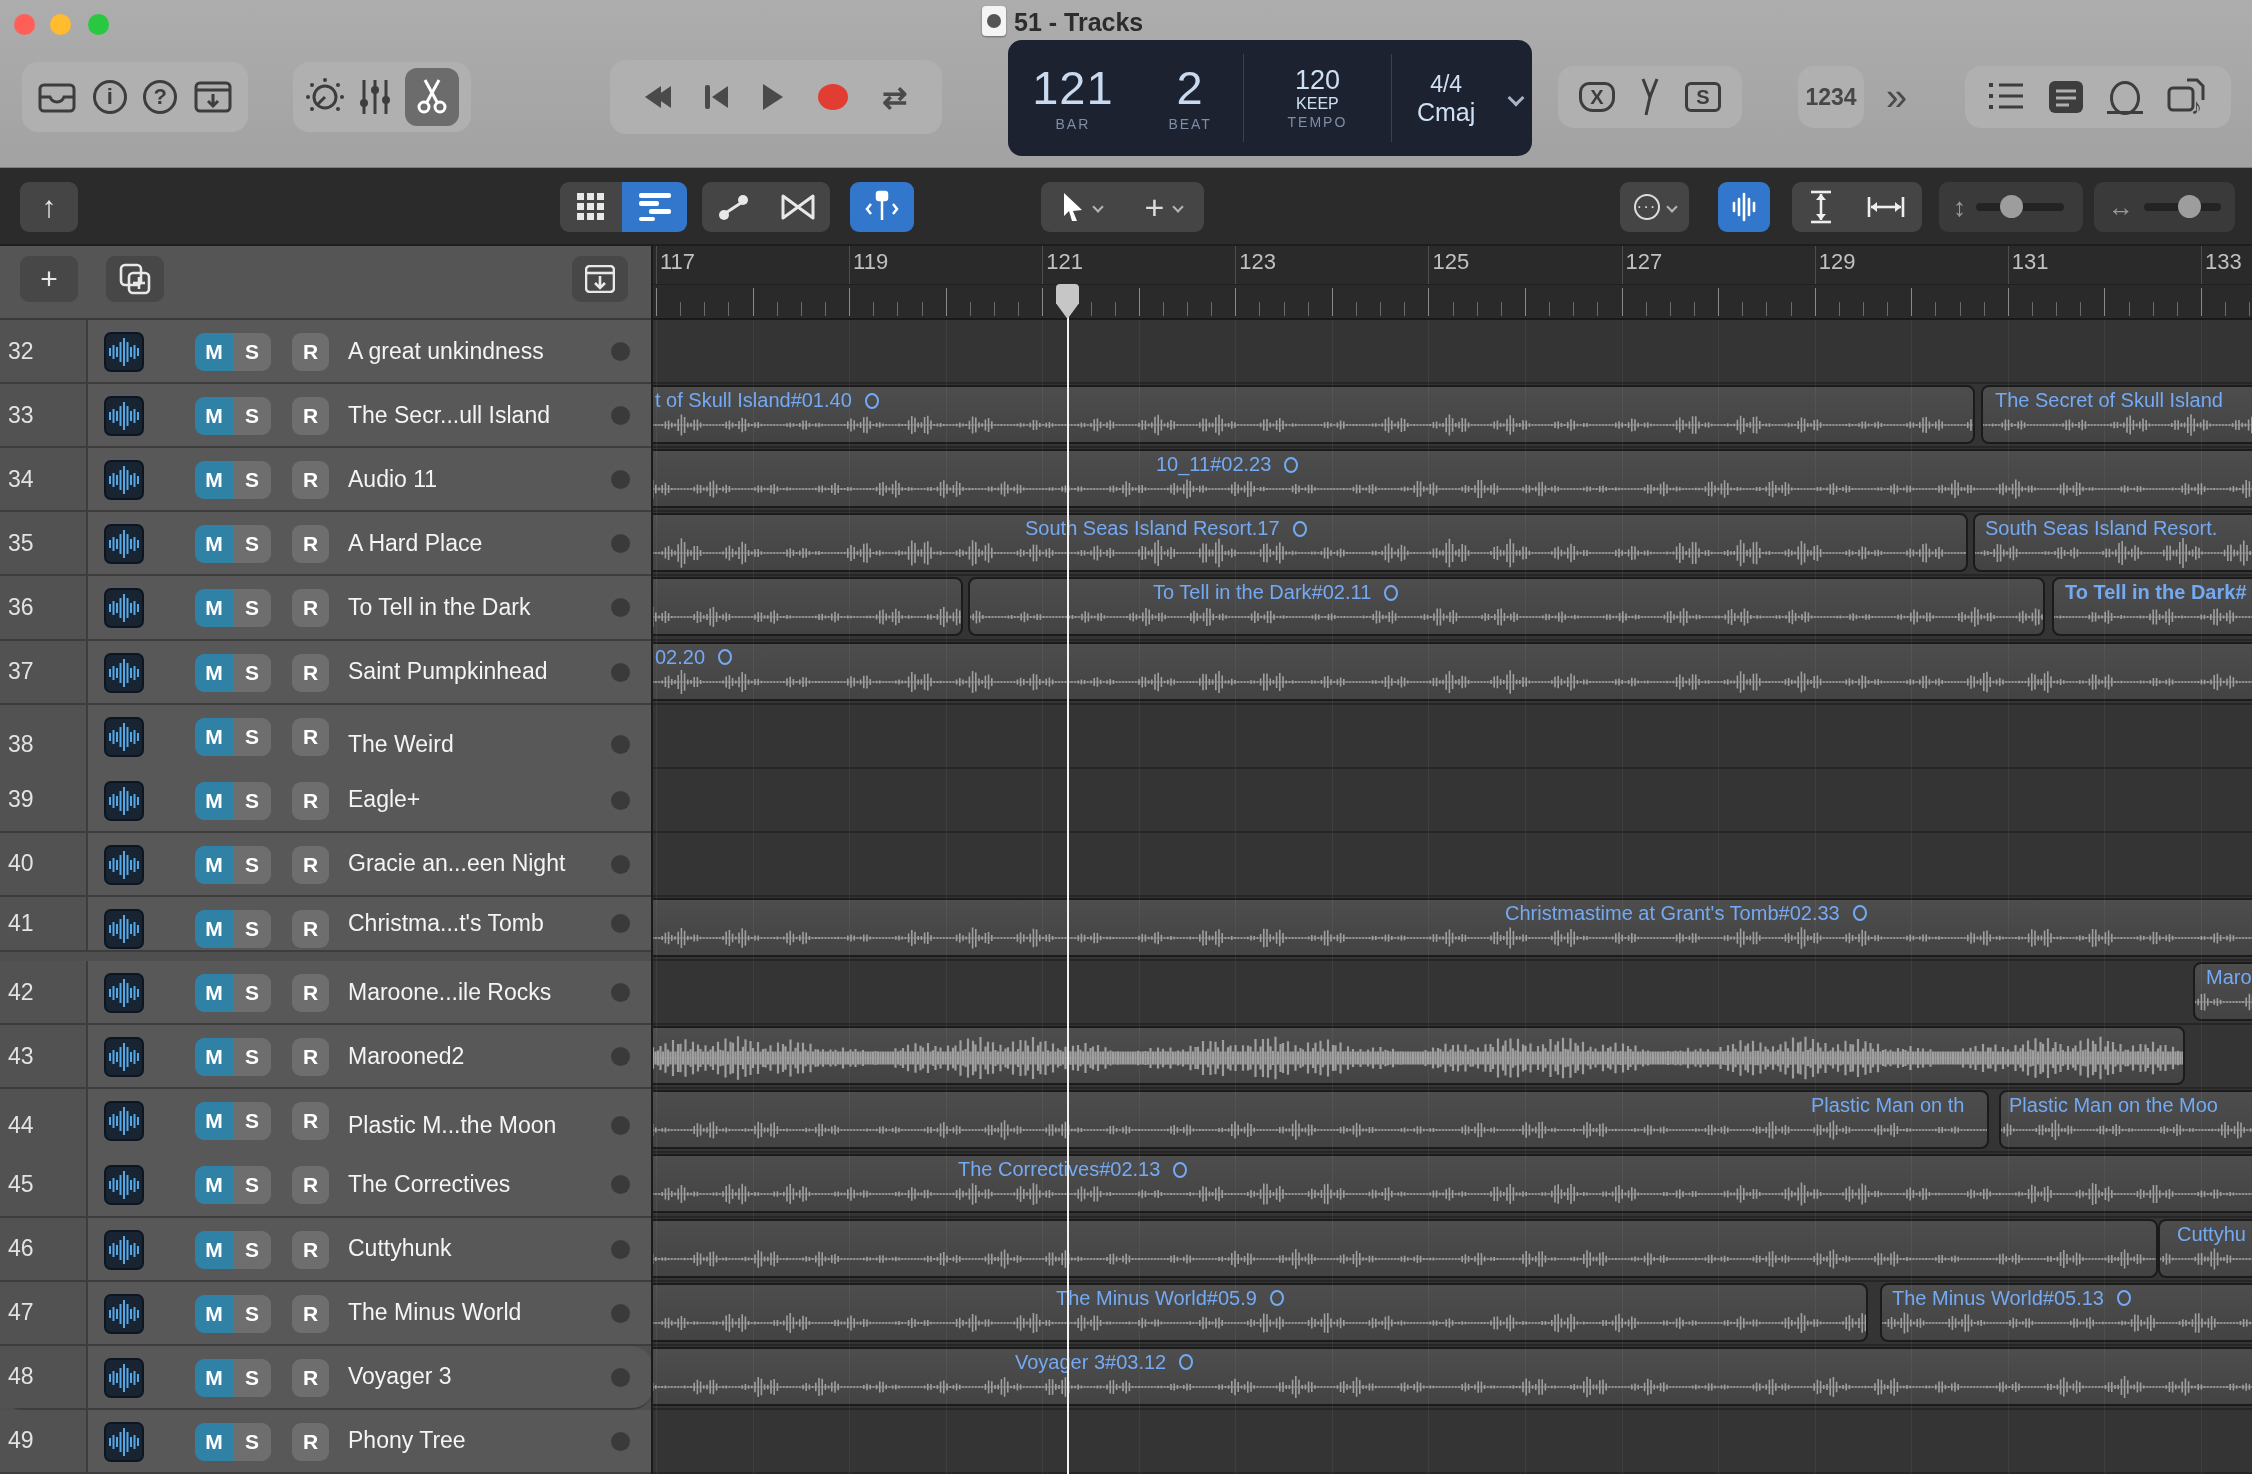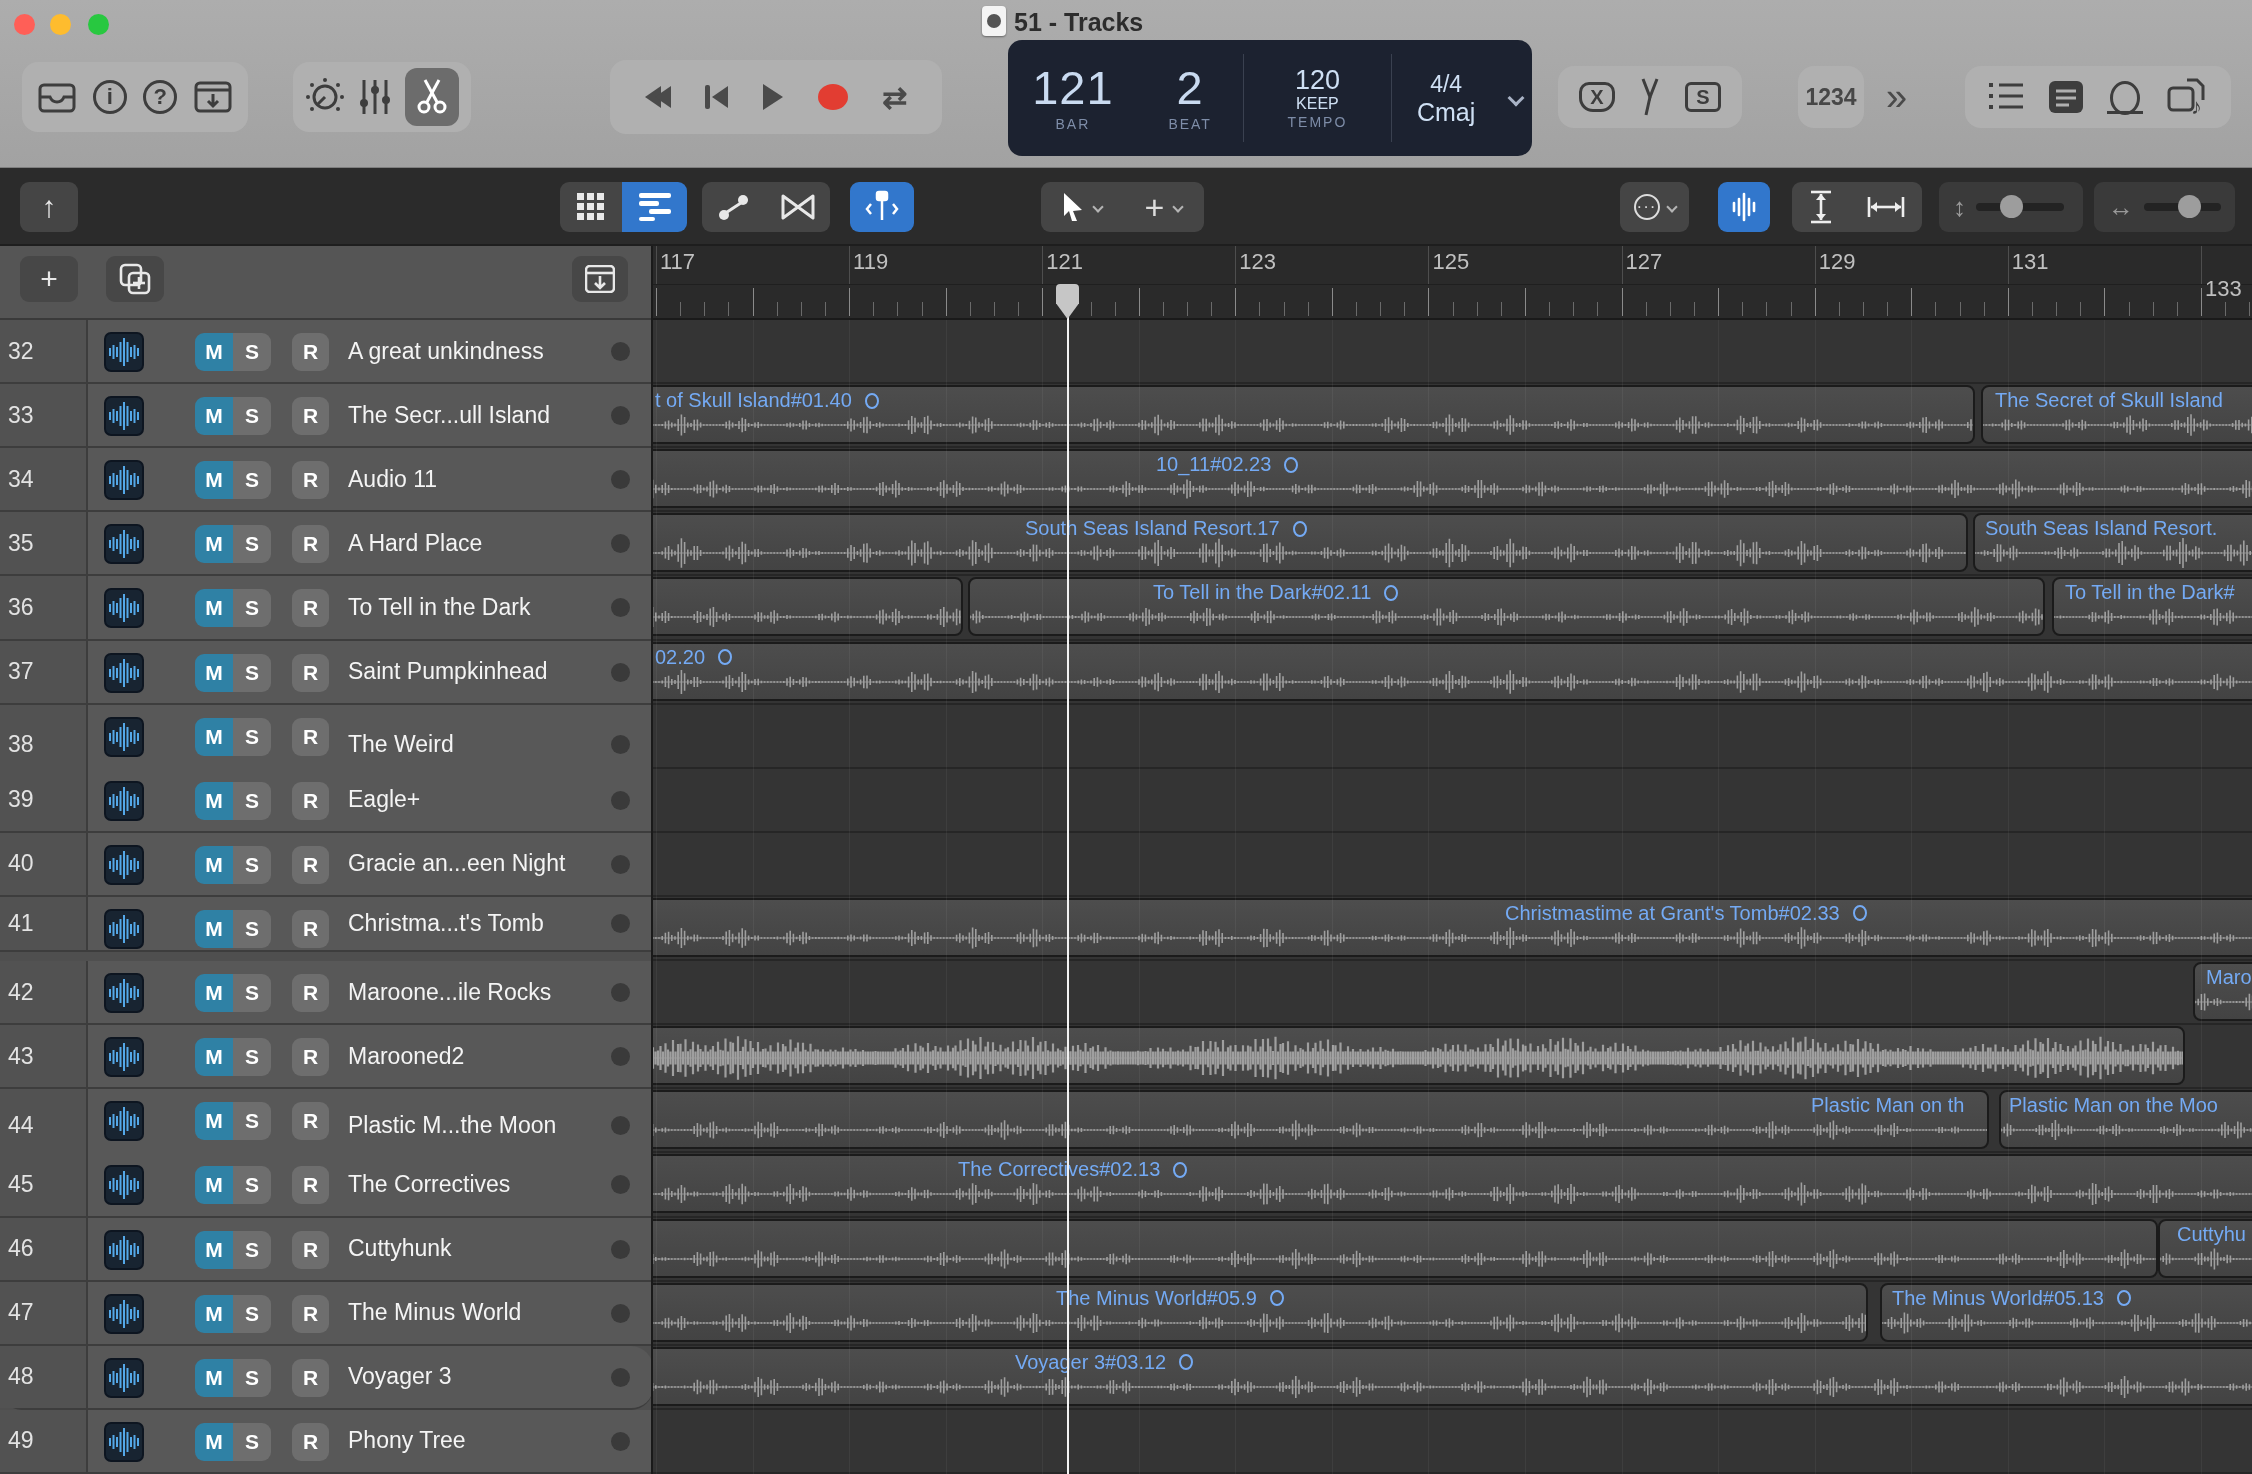--- a/index.html
+++ b/index.html
@@ -425,21 +425,21 @@
     <span class="bar-num" style="left: 586.36px;">123</span>
     <span class="bar-sep" style="left: 582.36px;"></span>
     <span class="bar-num" style="left: 779.48px;">125</span>
     <span class="bar-sep" style="left: 775.48px;"></span>
     <span class="bar-num" style="left: 972.6px;">127</span>
     <span class="bar-sep" style="left: 968.6px;"></span>
     <span class="bar-num" style="left: 1165.72px;">129</span>
     <span class="bar-sep" style="left: 1161.72px;"></span>
     <span class="bar-num" style="left: 1358.84px;">131</span>
     <span class="bar-sep" style="left: 1354.84px;"></span>
-    <span class="bar-num" style="left: 1551.96px; margin-top: 27px;">133</span>
+    <span class="bar-num" style="left: 1551.96px;">133</span>
     <span class="bar-sep" style="left: 1547.96px;"></span>
   </div>
 
 <div id="track-headers">
     <div class="trow" style="top: 0px; height: 64.11px;">
       <div class="tnum">32</div>
       <div class="wicon"><svg width="36" height="36" viewBox="0 0 36 36">
           <line x1="4" y1="14" x2="4" y2="22" stroke="#54a8e8" stroke-width="2"></line>
           <line x1="7.5" y1="11" x2="7.5" y2="25" stroke="#54a8e8" stroke-width="2"></line>
           <line x1="11" y1="13" x2="11" y2="23" stroke="#54a8e8" stroke-width="2"></line>
@@ -888,21 +888,21 @@
       <span class="rlabel" style="left: 500px;">
         <span>To Tell in the Dark#02.11</span>
         <span class="rcirc"></span>
       </span>
       <div class="region" style="left: 1399px; width: 213px;">
         <div style="position: absolute; left: 0px; right: 0px; bottom: 2px; height: 30px;"><svg width="213" height="30" viewBox="0 0 213 30">
             <line x1="0" y1="15" x2="213" y2="15" stroke="#8d8d8d" stroke-width="1.2"></line>
             <path d="M0.0,14.2V15.8M3.2,14.2V15.8M6.4,13.6V16.4M9.6,14.1V15.9M12.8,14.2V15.8M16.0,14.2V15.8M19.2,14.2V15.8M22.4,14.2V15.8M25.6,14.2V15.8M28.8,14.2V15.8M32.0,14.2V15.8M35.2,12.7V17.3M38.4,10.1V19.9M41.6,10.5V19.5M44.8,13.3V16.7M48.0,13.4V16.6M51.2,9.8V20.2M54.4,8.2V21.8M57.6,11.1V18.9M60.8,14.1V15.9M64.0,13.9V16.1M67.2,13.0V17.0M70.4,13.8V16.2M73.6,14.2V15.8M76.8,14.2V15.8M80.0,14.2V15.8M83.2,14.2V15.8M86.4,13.4V16.6M89.6,13.7V16.3M92.8,14.2V15.8M96.0,11.7V18.3M99.2,7.4V22.6M102.4,7.4V22.6M105.6,11.9V18.1M108.8,13.2V16.8M112.0,9.2V20.8M115.2,6.7V23.3M118.4,9.9V20.1M121.6,13.7V16.3M124.8,14.1V15.9M128.0,13.5V16.5M131.2,14.1V15.9M134.4,14.2V15.8M137.6,14.2V15.8M140.8,14.2V15.8M144.0,13.9V16.1M147.2,12.5V17.5M150.4,12.8V17.2M153.6,14.1V15.9M156.8,12.0V18.0M160.0,7.3V22.7M163.2,6.6V23.4M166.4,11.1V18.9M169.6,13.6V16.4M172.8,10.7V19.3M176.0,8.2V21.8M179.2,10.4V19.6M182.4,13.8V16.2M185.6,14.2V15.8M188.8,14.2V15.8M192.0,14.2V15.8M195.2,14.2V15.8M198.4,14.2V15.8M201.6,14.2V15.8M204.8,13.9V16.1M208.0,12.4V17.6M211.2,12.7V17.3" stroke="#9f9f9f" stroke-width="1.6"></path>
           </svg></div>
       </div>
-      <span class="rlabel" style="left: 1412px;">
+      <span class="rlabel" style="left: 1412px; font-weight: bold;">
         <span>To Tell in the Dark#</span>
       </span>
     </div>
     <div class="lane" style="top: 320.55px; height: 64.11px;">
       <div class="region" style="left: -12px; width: 1624px;">
         <div style="position: absolute; left: 0px; right: 0px; bottom: 2px; height: 30px;"><svg width="1624" height="30" viewBox="0 0 1624 30">
             <line x1="0" y1="15" x2="1624" y2="15" stroke="#8d8d8d" stroke-width="1.2"></line>
             <path d="M0.0,14.2V15.8M3.2,14.2V15.8M6.4,14.2V15.8M9.6,14.2V15.8M12.8,14.2V15.8M16.0,14.2V15.8M19.2,13.4V16.6M22.4,10.0V20.0M25.6,8.8V21.2M28.8,11.9V18.1M32.0,13.1V16.9M35.2,7.9V22.1M38.4,3.1V26.9M41.6,6.2V23.8M44.8,12.4V17.6M48.0,13.0V17.0M51.2,9.9V20.1M54.4,9.9V20.1M57.6,13.0V17.0M60.8,14.2V15.8M64.0,14.2V15.8M67.2,14.2V15.8M70.4,14.2V15.8M73.6,14.2V15.8M76.8,14.2V15.8M80.0,13.4V16.6M83.2,9.6V20.4M86.4,7.9V22.1M89.6,11.1V18.9M92.8,13.5V16.5M96.0,9.7V20.3M99.2,5.1V24.9M102.4,7.0V23.0M105.6,12.4V17.6M108.8,13.8V16.2M112.0,12.0V18.0M115.2,11.8V18.2M118.4,13.7V16.3M121.6,14.2V15.8M124.8,14.2V15.8M128.0,14.2V15.8M131.2,14.2V15.8M134.4,14.2V15.8M137.6,14.2V15.8M140.8,13.9V16.1M144.0,11.3V18.7M147.2,9.8V20.2M150.4,11.9V18.1M153.6,14.1V15.9M156.8,12.5V17.5M160.0,9.9V20.1M163.2,10.6V19.4M166.4,13.4V16.6M169.6,14.2V15.8M172.8,14.0V16.0M176.0,13.9V16.1M179.2,14.2V15.8M182.4,14.2V15.8M185.6,14.2V15.8M188.8,14.2V15.8M192.0,14.2V15.8M195.2,14.1V15.9M198.4,14.2V15.8M201.6,14.2V15.8M204.8,11.5V18.5M208.0,9.2V20.8M211.2,10.8V19.2M214.4,13.7V16.3M217.6,12.5V17.5M220.8,8.7V21.3M224.0,8.5V21.5M227.2,12.1V17.9M230.4,14.2V15.8M233.6,13.7V16.3M236.8,13.4V16.6M240.0,14.2V15.8M243.2,14.2V15.8M246.4,14.2V15.8M249.6,14.2V15.8M252.8,13.5V16.5M256.0,12.5V17.5M259.2,13.6V16.4M262.4,13.7V16.3M265.6,9.5V20.5M268.8,5.1V24.9M272.0,7.2V22.8M275.2,12.5V17.5M278.4,12.2V17.8M281.6,7.3V22.7M284.8,6.4V23.6M288.0,10.8V19.2M291.2,14.1V15.9M294.4,14.0V16.0M297.6,13.7V16.3M300.8,14.2V15.8M304.0,14.2V15.8M307.2,14.2V15.8M310.4,14.2V15.8M313.6,12.6V17.4M316.8,11.0V19.0M320.0,12.5V17.5M323.2,13.7V16.3M326.4,9.5V20.5M329.6,4.0V26.0M332.8,5.6V24.4M336.0,11.6V18.4M339.2,12.9V17.1M342.4,8.8V21.2M345.6,7.4V22.6M348.8,11.0V19.0M352.0,14.2V15.8M355.2,14.2V15.8M358.4,14.2V15.8M361.6,14.2V15.8M364.8,14.2V15.8M368.0,14.2V15.8M371.2,14.2V15.8M374.4,12.5V17.5M377.6,10.7V19.3M380.8,12.1V17.9M384.0,13.9V16.1M387.2,11.3V18.7M390.4,6.8V23.2M393.6,7.4V22.6M396.8,12.0V18.0M400.0,13.8V16.2M403.2,11.7V18.3M406.4,10.6V19.4M409.6,12.6V17.4M412.8,14.2V15.8M416.0,14.2V15.8M419.2,14.2V15.8M422.4,14.2V15.8M425.6,14.2V15.8M428.8,14.2V15.8M432.0,14.2V15.8M435.2,13.5V16.5M438.4,12.4V17.6M441.6,13.1V16.9M444.8,14.2V15.8M448.0,13.5V16.5M451.2,10.9V19.1M454.4,10.3V19.7M457.6,12.7V17.3M460.8,14.2V15.8M464.0,13.2V16.8M467.2,12.1V17.9M470.4,13.1V16.9M473.6,14.2V15.8M476.8,14.2V15.8M480.0,14.2V15.8M483.2,14.2V15.8M486.4,14.2V15.8M489.6,14.2V15.8M492.8,14.2V15.8M496.0,12.3V17.7M499.2,9.5V20.5M502.4,10.2V19.8M505.6,13.3V16.7M508.8,12.4V17.6M512.0,7.3V22.7M515.2,5.7V24.3M518.4,10.1V19.9M521.6,13.8V16.2M524.8,12.7V17.3M528.0,11.2V18.8M531.2,12.5V17.5M534.4,14.2V15.8M537.6,14.2V15.8M540.8,14.2V15.8M544.0,14.2V15.8M547.2,14.0V16.0M550.4,14.1V15.9M553.6,14.2V15.8M556.8,11.2V18.8M560.0,6.7V23.3M563.2,7.2V22.8M566.4,12.1V17.9M569.6,12.4V17.6M572.8,6.7V23.3M576.0,4.0V26.0M579.2,8.6V21.4M582.4,13.5V16.5M585.6,13.3V16.7M588.8,11.8V18.2M592.0,12.9V17.1M595.2,14.2V15.8M598.4,14.2V15.8M601.6,14.2V15.8M604.8,14.2V15.8M608.0,13.3V16.7M611.2,13.5V16.5M614.4,14.2V15.8M617.6,11.5V18.5M620.8,6.6V23.4M624.0,6.5V23.5M627.2,11.4V18.6M630.4,13.1V16.9M633.6,8.9V21.1M636.8,6.1V23.9M640.0,9.3V20.7M643.2,13.6V16.4M646.4,14.1V15.9M649.6,13.3V16.7M652.8,13.9V16.1M656.0,14.2V15.8M659.2,14.2V15.8M662.4,14.2V15.8M665.6,14.2V15.8M668.8,13.2V16.8M672.0,13.4V16.6M675.2,14.2V15.8M678.4,12.9V17.1M681.6,9.5V20.5M684.8,9.0V21.0M688.0,12.2V17.8M691.2,14.1V15.9M694.4,12.2V17.8M697.6,10.6V19.4M700.8,12.0V18.0M704.0,14.2V15.8M707.2,14.2V15.8M710.4,14.2V15.8M713.6,14.2V15.8M716.8,14.2V15.8M720.0,14.2V15.8M723.2,14.2V15.8M726.4,14.2V15.8M729.6,13.3V16.7M732.8,13.2V16.8M736.0,14.2V15.8M739.2,13.4V16.6M742.4,9.9V20.1M745.6,8.3V21.7M748.8,11.2V18.8M752.0,13.9V16.1M755.2,12.2V17.8M758.4,9.6V20.4M761.6,10.7V19.3M764.8,13.6V16.4M768.0,14.2V15.8M771.2,14.2V15.8M774.4,14.2V15.8M777.6,14.2V15.8M780.8,14.2V15.8M784.0,14.2V15.8M787.2,13.5V16.5M790.4,11.0V19.0M793.6,10.7V19.3M796.8,13.2V16.8M800.0,12.8V17.2M803.2,7.2V22.8M806.4,4.0V26.0M809.6,8.1V21.9M812.8,13.1V16.9M816.0,12.0V18.0M819.2,8.7V21.3M822.4,9.6V20.4M825.6,13.1V16.9M828.8,14.2V15.8M832.0,14.2V15.8M835.2,14.2V15.8M838.4,14.2V15.8M841.6,14.2V15.8M844.8,14.2V15.8M848.0,13.0V17.0M851.2,9.5V20.5M854.4,8.7V21.3M857.6,12.1V17.9M860.8,12.9V17.1M864.0,7.4V22.6M867.2,3.2V26.8M870.4,6.9V23.1M873.6,12.7V17.3M876.8,12.9V17.1M880.0,10.1V19.9M883.2,10.5V19.5M886.4,13.4V16.6M889.6,14.2V15.8M892.8,14.2V15.8M896.0,14.2V15.8M899.2,14.2V15.8M902.4,14.2V15.8M905.6,14.2V15.8M908.8,13.3V16.7M912.0,9.8V20.2M915.2,8.7V21.3M918.4,11.8V18.2M921.6,13.6V16.4M924.8,10.0V20.0M928.0,6.5V23.5M931.2,8.6V21.4M934.4,13.1V16.9M937.6,14.0V16.0M940.8,12.5V17.5M944.0,12.6V17.4M947.2,14.1V15.9M950.4,14.2V15.8M953.6,14.2V15.8M956.8,14.2V15.8M960.0,14.2V15.8M963.2,14.2V15.8M966.4,14.2V15.8M969.6,14.1V15.9M972.8,12.2V17.8M976.0,11.4V18.6M979.2,13.0V17.0M982.4,14.2V15.8M985.6,13.0V17.0M988.8,10.7V19.3M992.0,11.2V18.8M995.2,13.6V16.4M998.4,14.2V15.8M1001.6,13.7V16.3M1004.8,13.6V16.4M1008.0,14.2V15.8M1011.2,14.2V15.8M1014.4,14.2V15.8M1017.6,14.2V15.8M1020.8,14.2V15.8M1024.0,13.7V16.3M1027.2,14.2V15.8M1030.4,13.7V16.3M1033.6,10.1V19.9M1036.8,7.5V22.5M1040.0,10.0V20.0M1043.2,13.5V16.5M1046.4,11.6V18.4M1049.6,7.2V22.8M1052.8,7.6V22.4M1056.0,12.0V18.0M1059.2,14.2V15.8M1062.4,13.5V16.5M1065.6,13.3V16.7M1068.8,14.2V15.8M1072.0,14.2V15.8M1075.2,14.2V15.8M1078.4,14.2V15.8M1081.6,13.1V16.9M1084.8,12.2V17.8M1088.0,13.5V16.5M1091.2,13.4V16.6M1094.4,8.5V21.5M1097.6,4.2V25.8M1100.8,7.1V22.9M1104.0,12.6V17.4M1107.2,11.8V18.2M1110.4,6.8V23.2M1113.6,6.5V23.5M1116.8,11.2V18.8M1120.0,14.2V15.8M1123.2,14.0V16.0M1126.4,13.9V16.1M1129.6,14.2V15.8M1132.8,14.2V15.8M1136.0,14.2V15.8M1139.2,14.2V15.8M1142.4,12.3V17.7M1145.6,11.0V19.0M1148.8,12.7V17.3M1152.0,13.6V16.4M1155.2,9.2V20.8M1158.4,4.5V25.5M1161.6,6.6V23.4M1164.8,12.2V17.8M1168.0,12.9V17.1M1171.2,9.1V20.9M1174.4,8.4V21.6M1177.6,11.8V18.2M1180.8,14.2V15.8M1184.0,14.2V15.8M1187.2,14.2V15.8M1190.4,14.2V15.8M1193.6,14.2V15.8M1196.8,14.2V15.8M1200.0,14.2V15.8M1203.2,12.6V17.4M1206.4,11.3V18.7M1209.6,12.8V17.2M1212.8,14.1V15.9M1216.0,11.7V18.3M1219.2,8.3V21.7M1222.4,9.2V20.8M1225.6,12.9V17.1M1228.8,14.1V15.9M1232.0,12.4V17.6M1235.2,11.9V18.1M1238.4,13.4V16.6M1241.6,14.2V15.8M1244.8,14.2V15.8M1248.0,14.2V15.8M1251.2,14.2V15.8M1254.4,14.2V15.8M1257.6,14.2V15.8M1260.8,14.2V15.8M1264.0,13.2V16.8M1267.2,11.9V18.1M1270.4,12.7V17.3M1273.6,14.2V15.8M1276.8,12.5V17.5M1280.0,8.9V21.1M1283.2,8.6V21.4M1286.4,12.2V17.8M1289.6,14.1V15.9M1292.8,12.5V17.5M1296.0,11.3V18.7M1299.2,12.9V17.1M1302.4,14.2V15.8M1305.6,14.2V15.8M1308.8,14.2V15.8M1312.0,14.2V15.8M1315.2,14.2V15.8M1318.4,14.2V15.8M1321.6,14.2V15.8M1324.8,11.4V18.6M1328.0,8.3V21.7M1331.2,9.6V20.4M1334.4,13.2V16.8M1337.6,11.7V18.3M1340.8,5.9V24.1M1344.0,4.8V25.2M1347.2,10.0V20.0M1350.4,13.8V16.2M1353.6,12.4V17.6M1356.8,11.0V19.0M1360.0,12.6V17.4M1363.2,14.2V15.8M1366.4,14.2V15.8M1369.6,14.2V15.8M1372.8,14.2V15.8M1376.0,13.8V16.2M1379.2,14.1V15.9M1382.4,14.1V15.9M1385.6,10.6V19.4M1388.8,6.2V23.8M1392.0,7.4V22.6M1395.2,12.3V17.7M1398.4,12.1V17.9M1401.6,6.3V23.7M1404.8,4.3V25.7M1408.0,9.3V20.7M1411.2,13.7V16.3M1414.4,13.3V16.7M1417.6,12.1V17.9M1420.8,13.3V16.7M1424.0,14.2V15.8M1427.2,14.2V15.8M1430.4,14.2V15.8M1433.6,14.2V15.8M1436.8,13.3V16.7M1440.0,13.6V16.4M1443.2,14.2V15.8M1446.4,11.4V18.6M1449.6,7.2V22.8M1452.8,7.7V22.3M1456.0,12.2V17.8M1459.2,13.2V16.8M1462.4,9.4V20.6M1465.6,7.5V22.5M1468.8,10.6V19.4M1472.0,14.0V16.0M1475.2,14.2V15.8M1478.4,13.7V16.3M1481.6,14.2V15.8M1484.8,14.2V15.8M1488.0,14.2V15.8M1491.2,14.2V15.8M1494.4,14.2V15.8M1497.6,13.5V16.5M1500.8,13.8V16.2M1504.0,14.2V15.8M1507.2,13.3V16.7M1510.4,10.9V19.1M1513.6,10.9V19.1M1516.8,13.3V16.7M1520.0,14.2V15.8M1523.2,12.8V17.2M1526.4,11.3V18.7M1529.6,12.4V17.6M1532.8,14.2V15.8M1536.0,14.2V15.8M1539.2,14.2V15.8M1542.4,14.2V15.8M1545.6,14.2V15.8M1548.8,14.2V15.8M1552.0,14.2V15.8M1555.2,14.0V16.0M1558.4,12.5V17.5M1561.6,12.7V17.3M1564.8,14.1V15.9M1568.0,12.6V17.4M1571.2,8.1V21.9M1574.4,6.7V23.3M1577.6,10.7V19.3M1580.8,13.7V16.3M1584.0,11.4V18.6M1587.2,8.5V21.5M1590.4,10.2V19.8M1593.6,13.6V16.4M1596.8,14.2V15.8M1600.0,14.2V15.8M1603.2,14.2V15.8M1606.4,14.2V15.8M1609.6,14.2V15.8M1612.8,14.2V15.8M1616.0,13.1V16.9M1619.2,10.3V19.7M1622.4,10.4V19.6" stroke="#9f9f9f" stroke-width="1.6"></path>
           </svg></div>
       </div>

